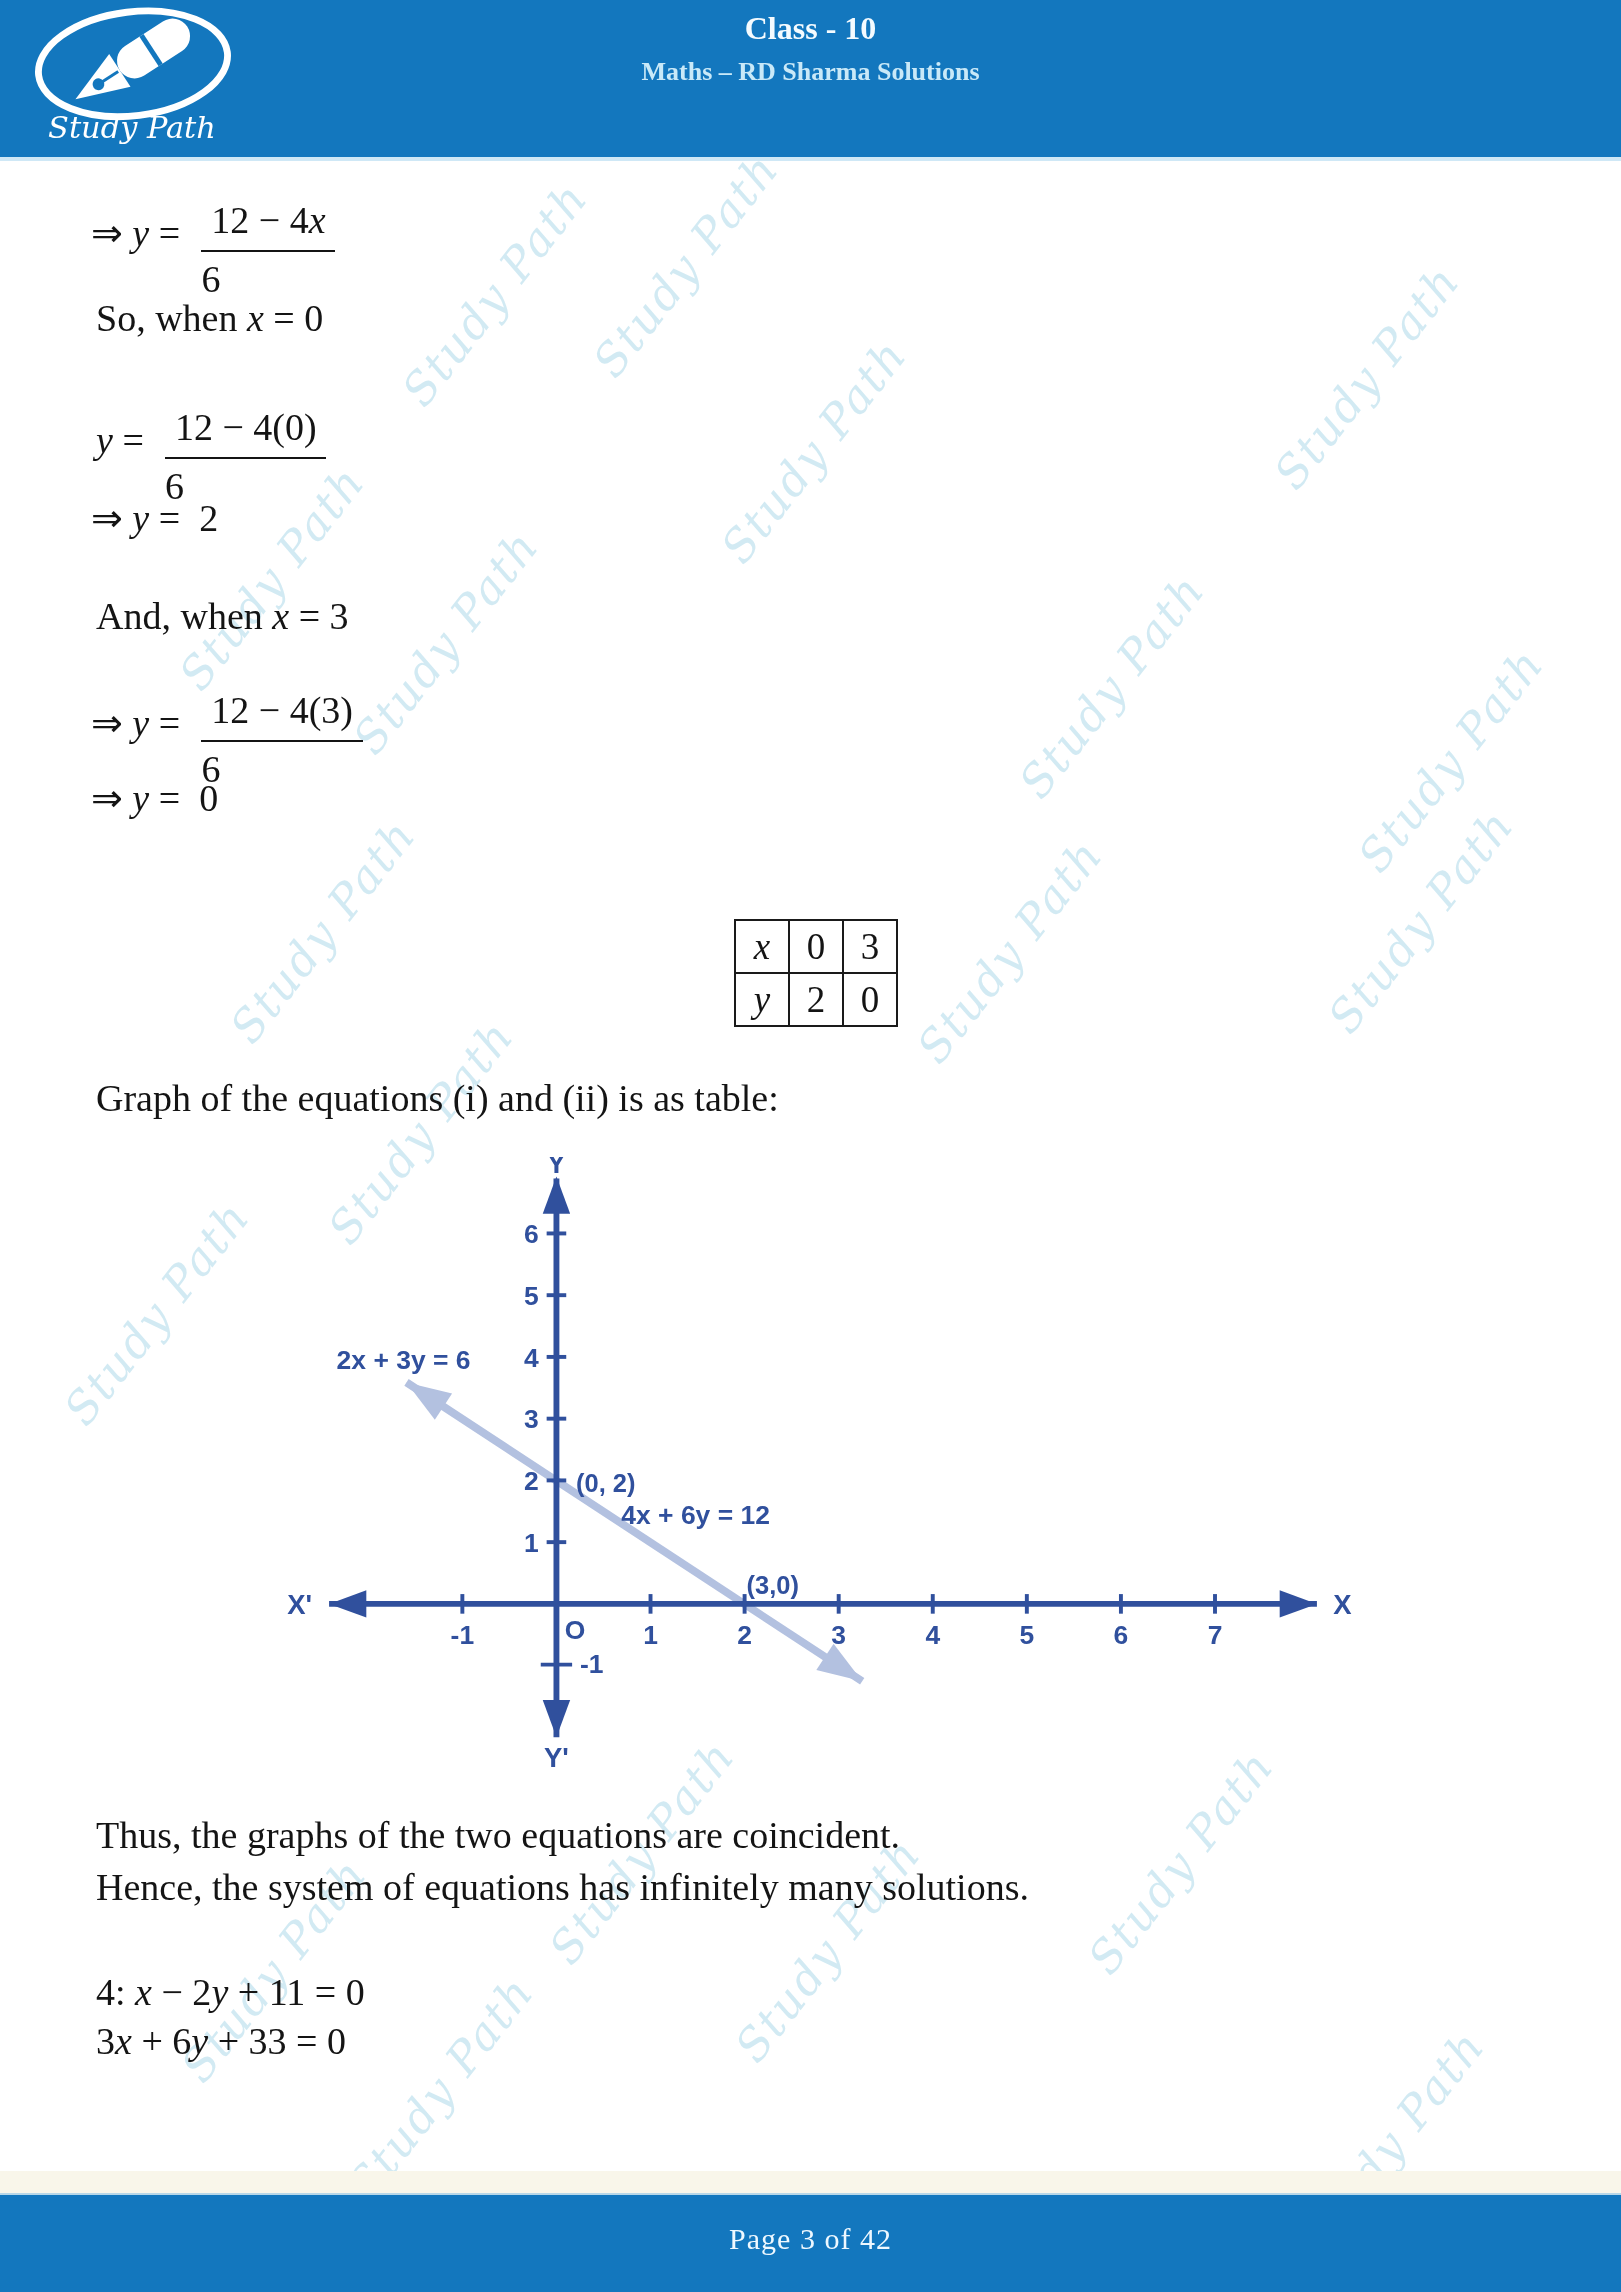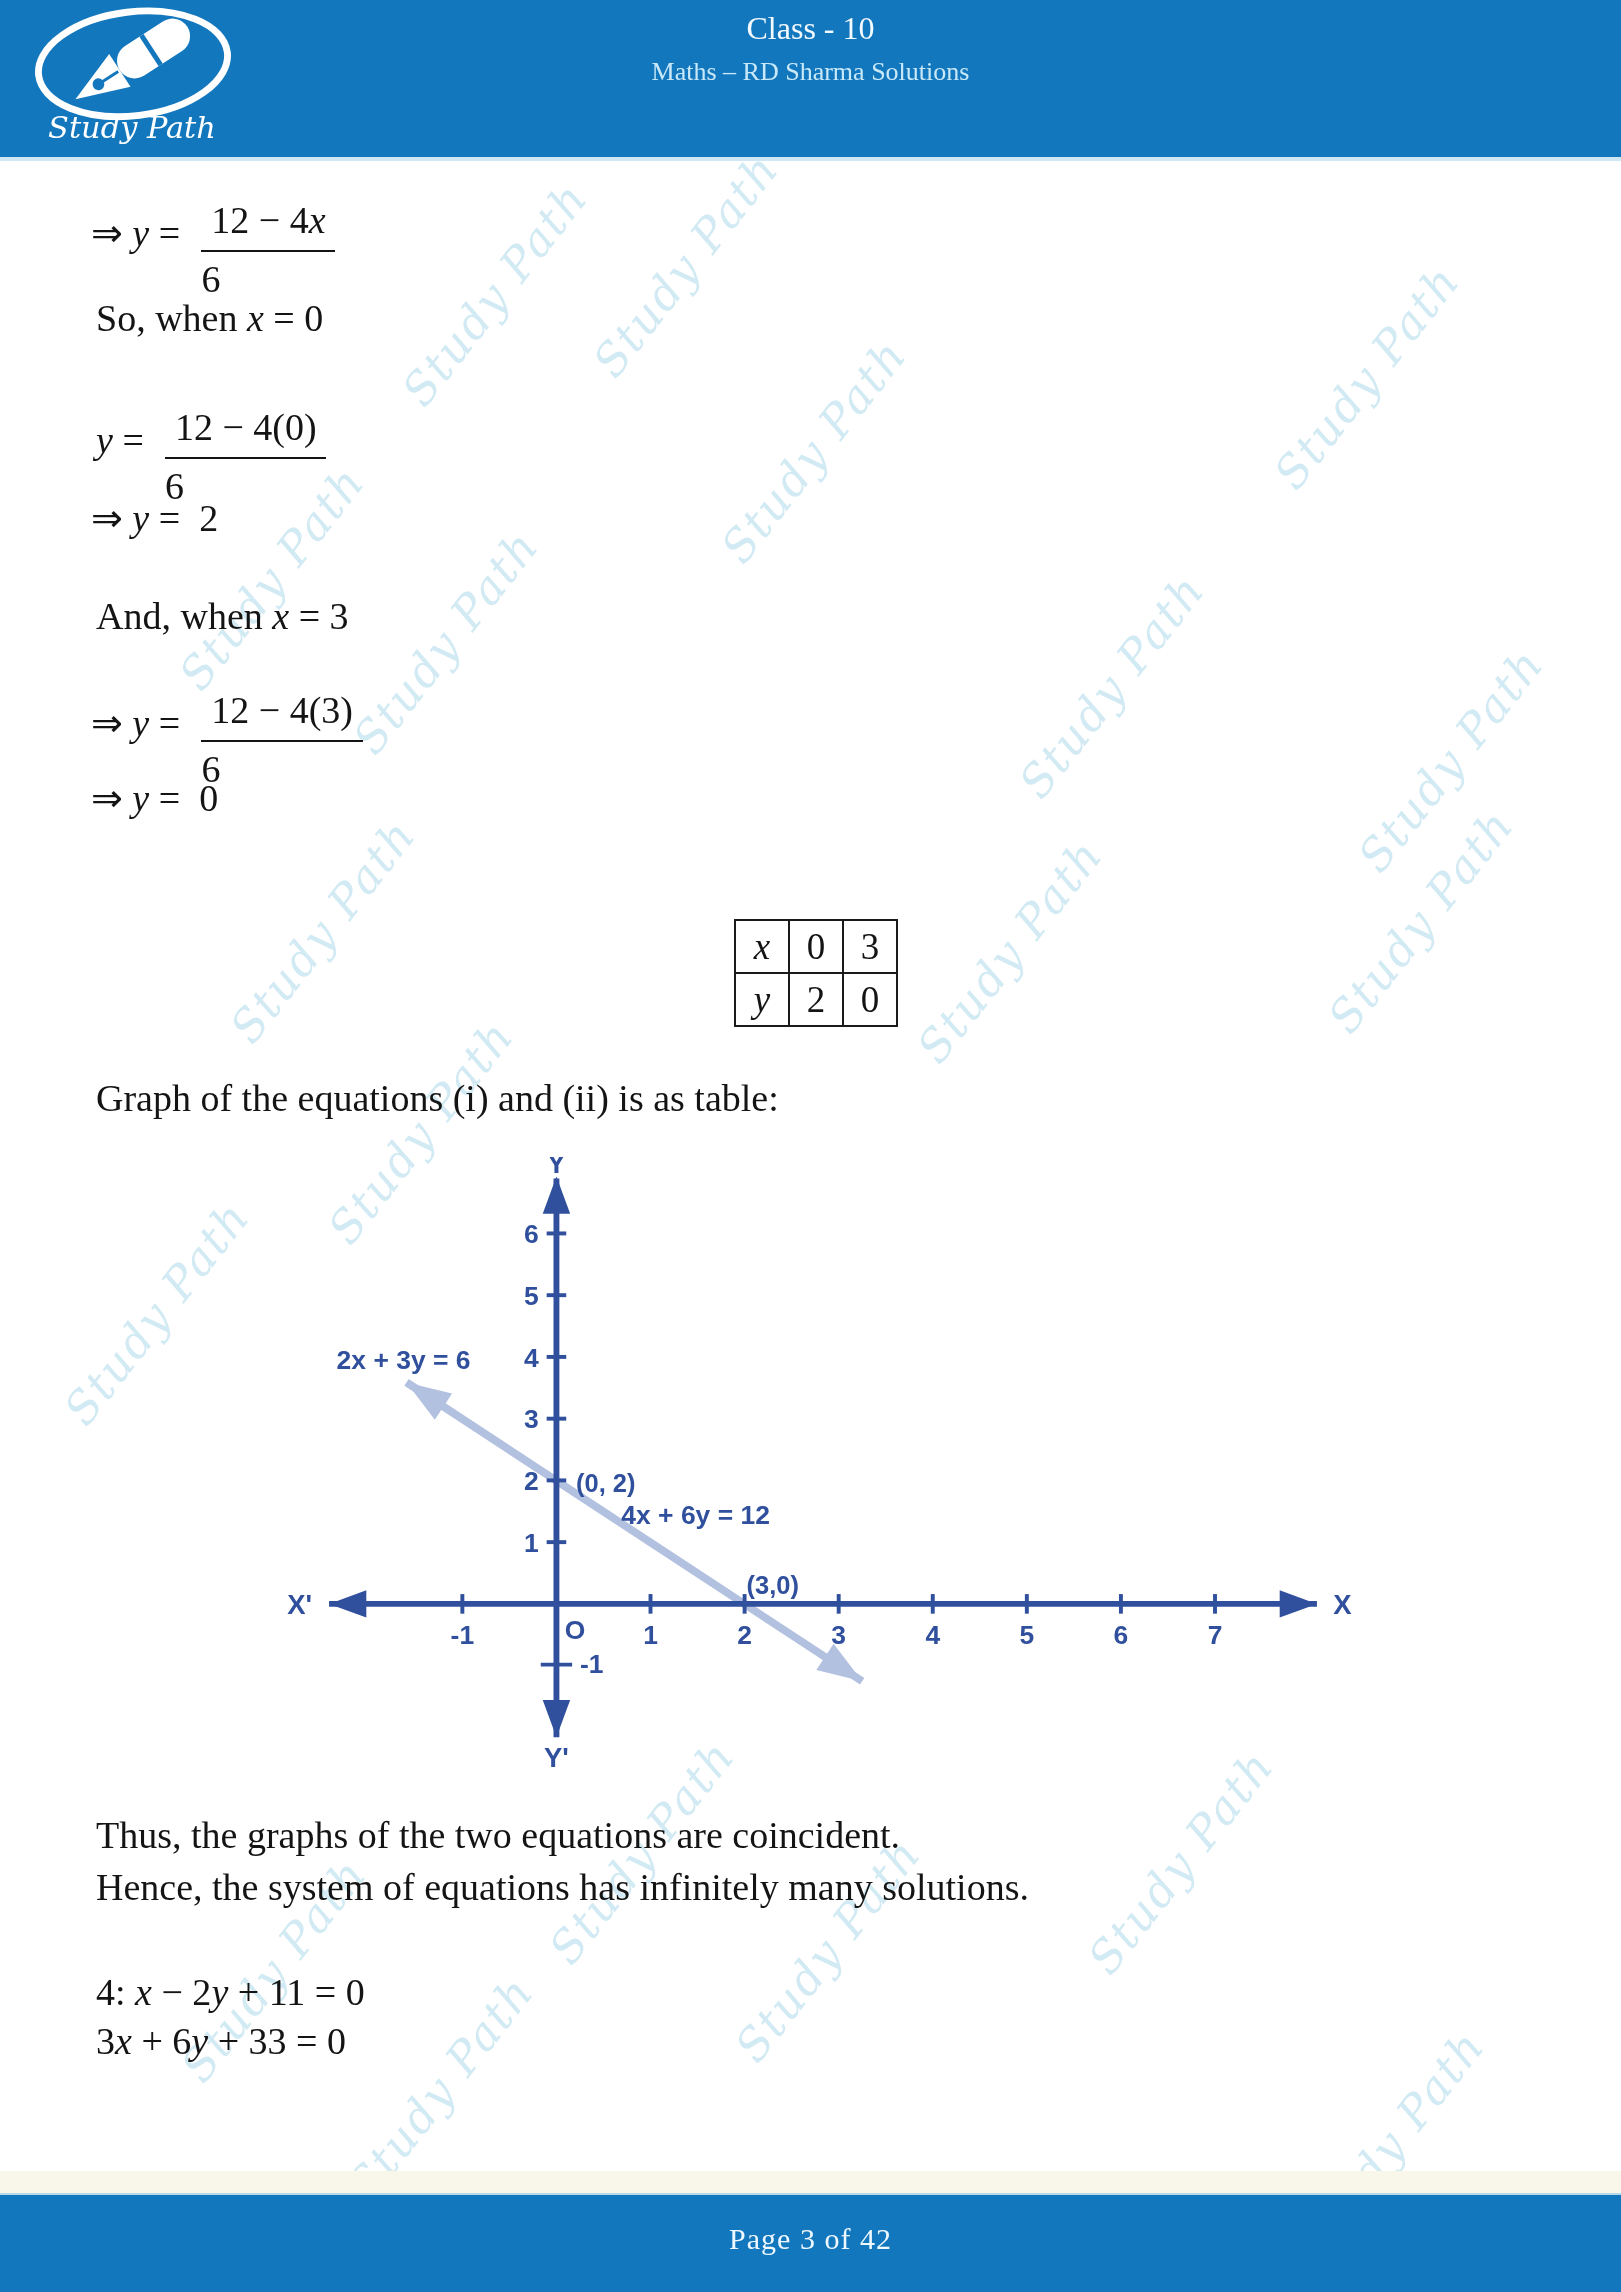--- a/index.html
+++ b/index.html
@@ -2,21 +2,21 @@
 <html><head>
 <meta charset="utf-8">
 <style>
   html,body{margin:0;padding:0;background:#e8e8e8;}
   #page{position:relative;width:1621px;height:2293px;background:#ffffff;overflow:hidden;
         font-family:"Liberation Serif",serif;}
   
   .band{position:absolute;left:0;width:1621px;background:#1377be;}
   #header{top:0;height:157px;border-bottom:4.9px solid #cfe8f6;}
   #footer{top:2193px;height:100px;border-top:2.9px solid #b8d7e8;text-align:center;}
-  .h-line{position:absolute;left:0;width:100%;text-align:center;font-weight:400;white-space:pre;}
+  .h-line{position:absolute;left:0;width:100%;text-align:center;font-weight:700;white-space:pre;}
   #h1{top:9.8px;font-size:32px;color:#f4fbff;}
   #h2{top:57px;font-size:26px;color:#c9e9f8;}
   #h3{top:101px;font-size:30px;color:#c9e9f8;}
   #footer .ftext{display:inline-block;margin-top:27px;font-size:30px;color:#eef8ff;letter-spacing:1px;}
   #logo{position:absolute;left:27.4px;top:4.9px;}
   #pre-footer{position:absolute;left:0;top:2171px;width:1621px;height:21.6px;background:#f9f6ea;}
   
   .wm{position:absolute;transform:translate(-50%,-50%) rotate(-52deg);
       font:italic 45px "DejaVu Serif",serif;color:rgba(148,205,227,0.42);
       letter-spacing:2px;white-space:nowrap;pointer-events:none;}

